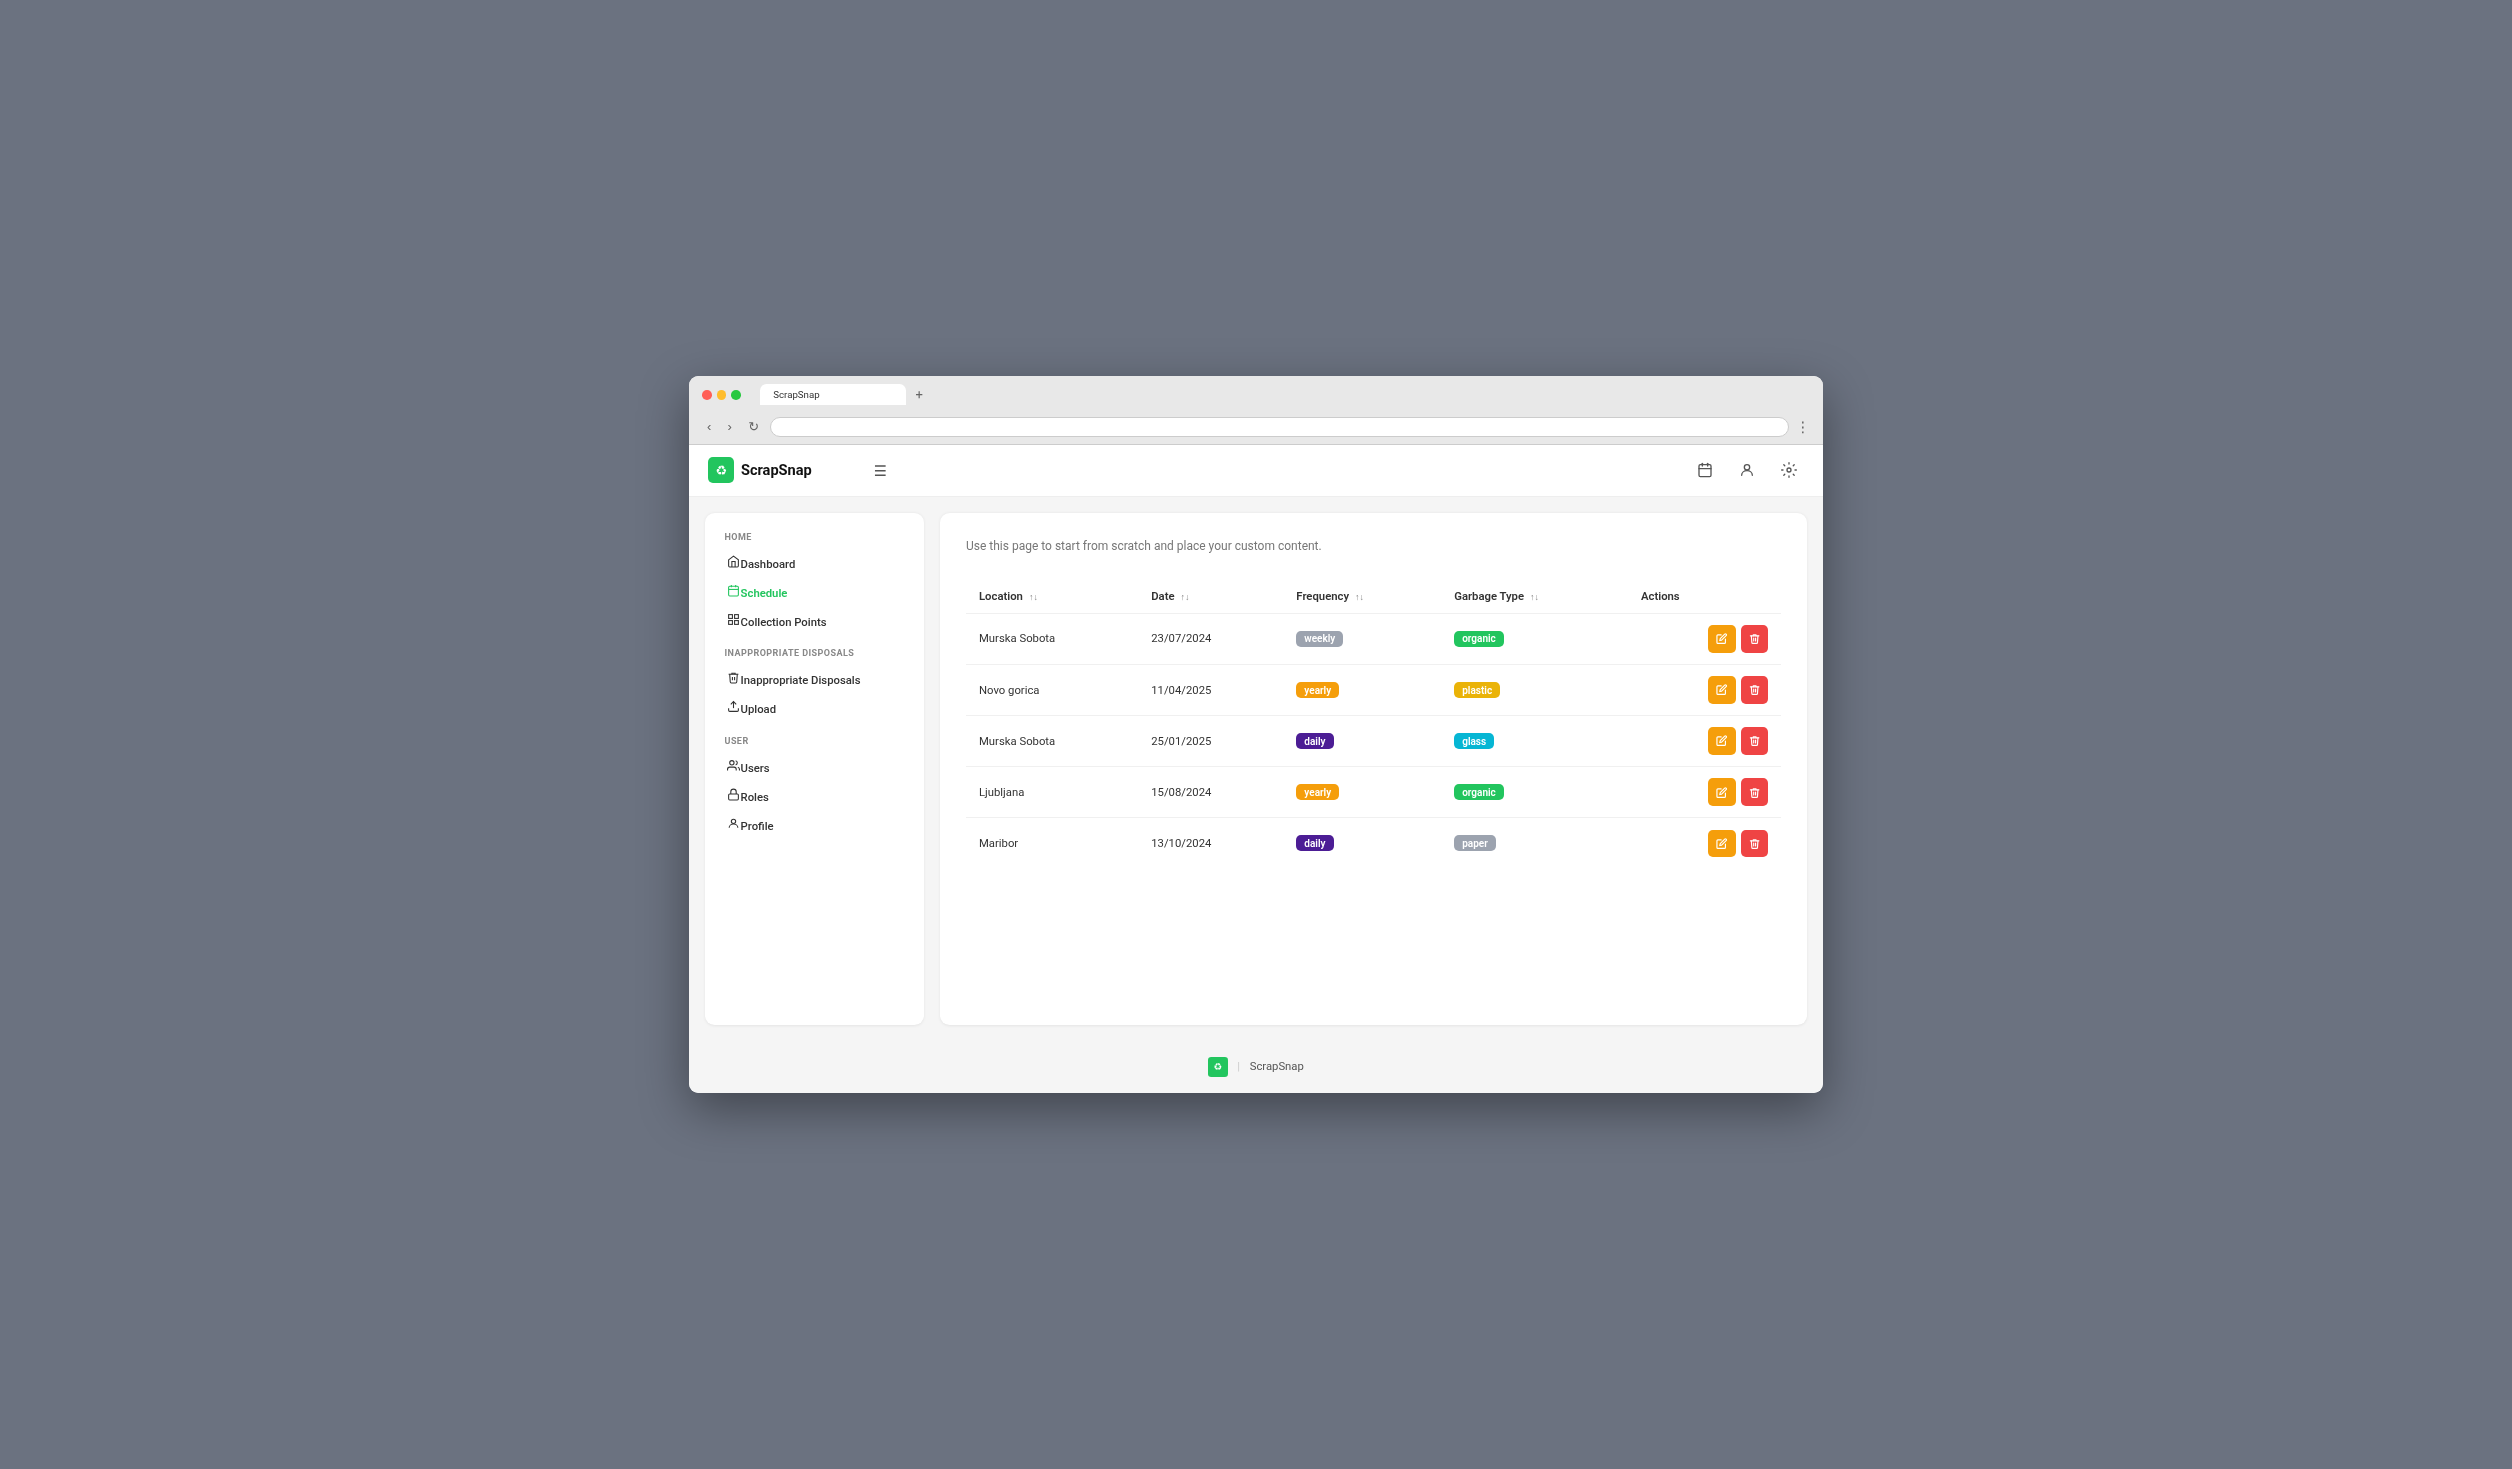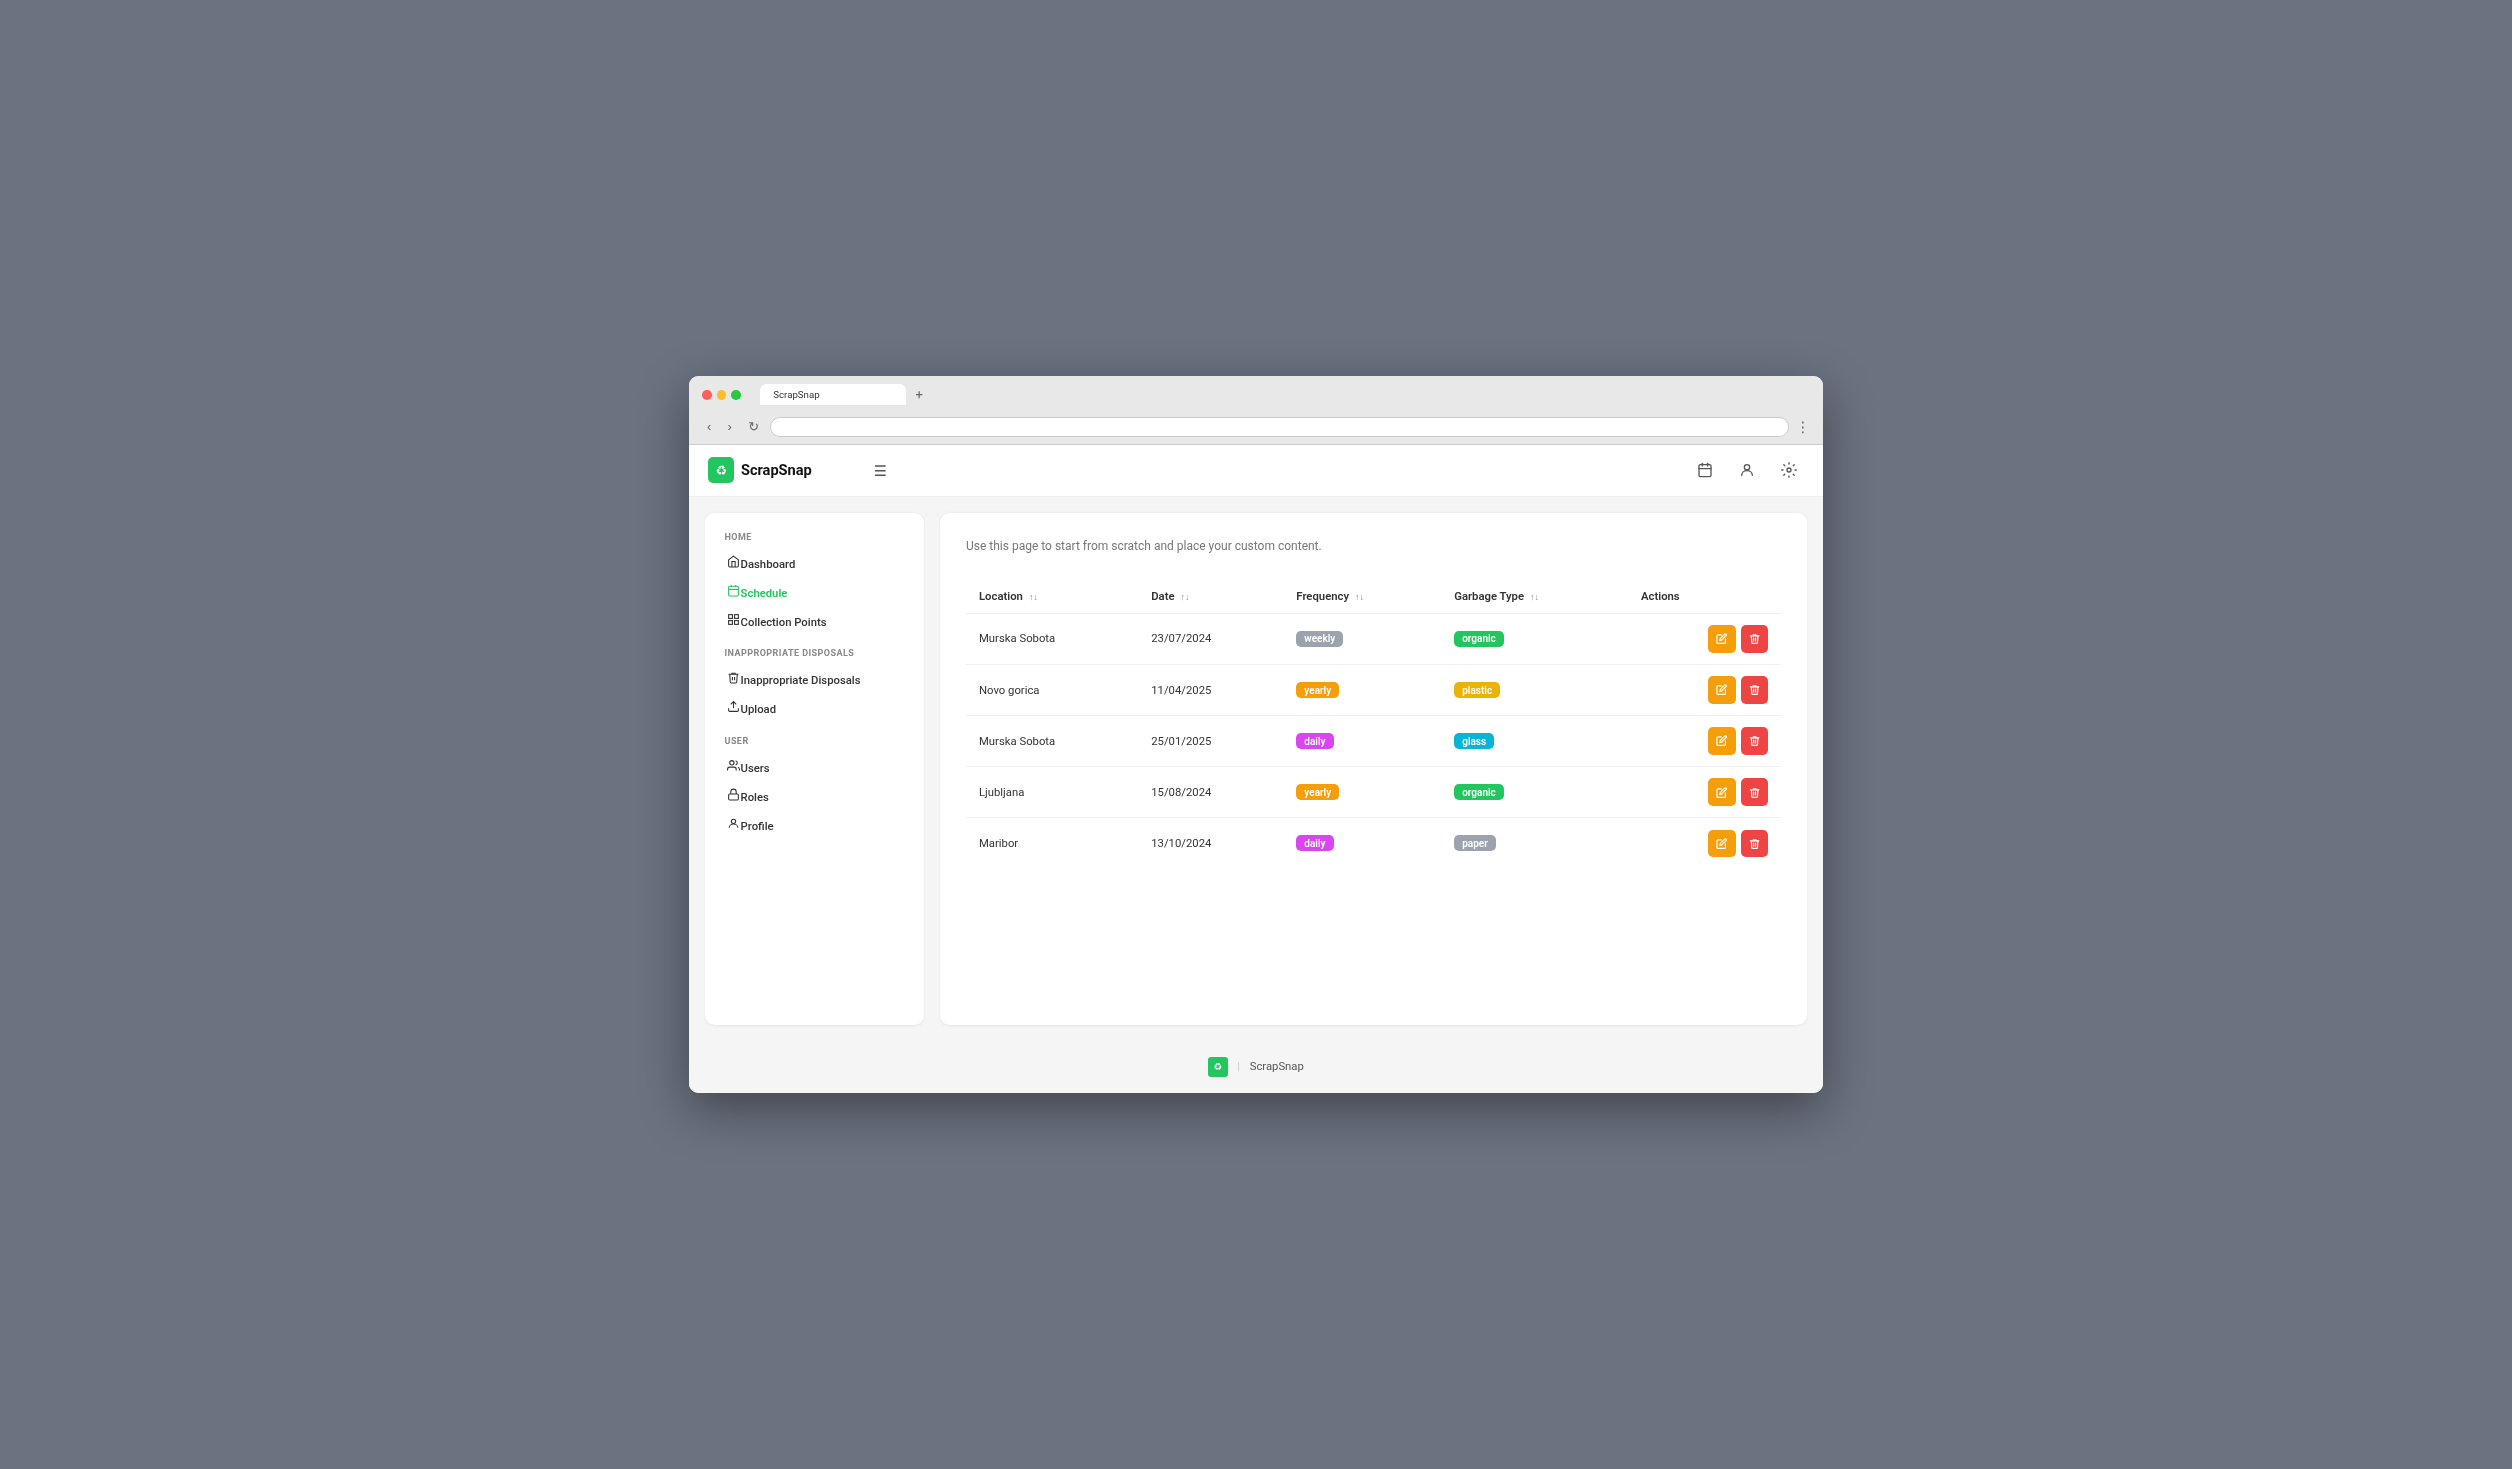--- a/index.html
+++ b/index.html
@@ -312,21 +312,21 @@
       display: inline-block;
       padding: 2.4px 8px;
       border-radius: 4.9px;
       font-size: 10px;
       font-weight: 600;
       color: #fff;
     }
 
     .badge-weekly { background: #9ca3af; }
     .badge-yearly { background: #f59e0b; }
-    .badge-daily { background: #d946ef; }
+    .badge-daily { background: #4c1d95; }
     .badge-organic { background: #22c55e; }
     .badge-plastic { background: #eab308; }
     .badge-glass { background: #06b6d4; }
     .badge-paper { background: #9ca3af; }
 
     .action-btn {
       border: none;
       border-radius: 4.9px;
       width: 27.5px;
       height: 27.5px;

